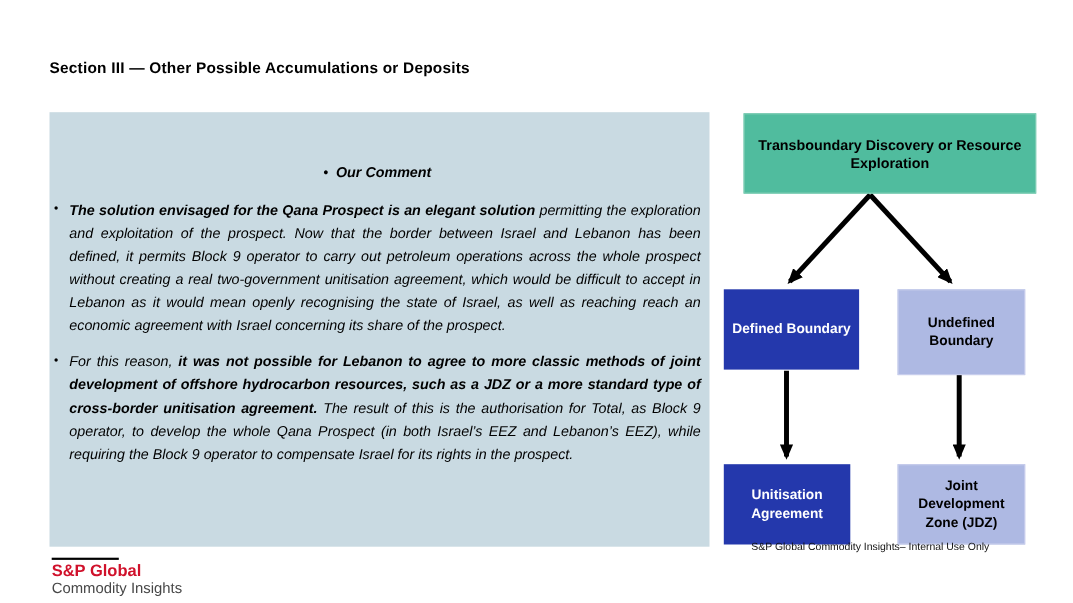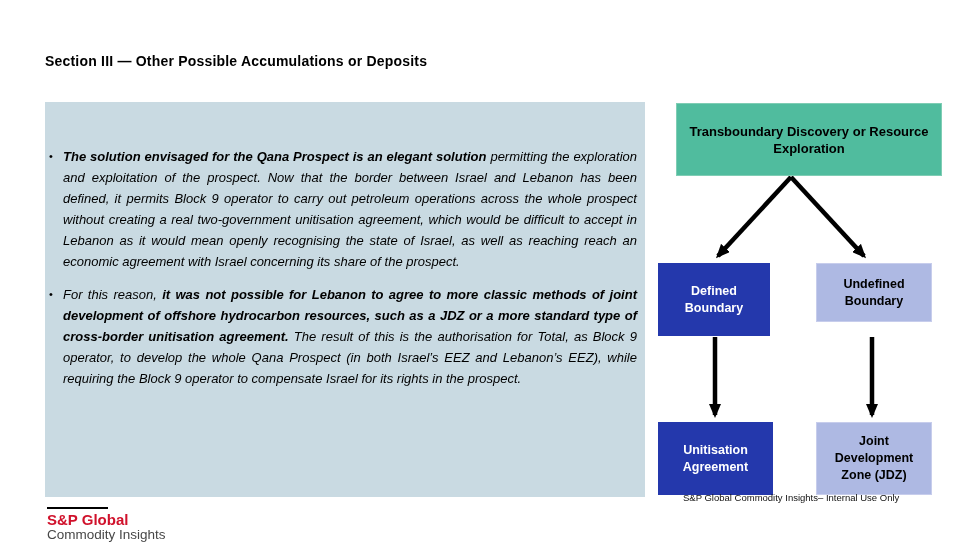--- a/index.html
+++ b/index.html
@@ -75,22 +75,22 @@
     background: var(--node-primary-bg, #2438AC);
     color: #ffffff;
     font-size: 12.5px;
   }
   .node-secondary {
     background: var(--node-secondary-bg, #AEB9E3);
     border: 1px solid #c7cdec;
     color: #000;
     font-size: 12.5px;
   }
-  .pos-defined     { left: 658px; top: 263px; width: 112px; height: 73px; }
-  .pos-undefined   { left: 816px; top: 263px; width: 116px; height: 59px; text-align: center; }
+  .pos-defined     { left: 658px; top: 263px; width: 123px; height: 73px; }
+  .pos-undefined   { left: 816px; top: 263px; width: 116px; height: 78px; text-align: center; }
   .pos-unitisation { left: 658px; top: 422px; width: 115px; height: 73px; }
   .pos-jdz         { left: 816px; top: 422px; width: 116px; height: 73px; }
 
   .flow-arrows {
     position: absolute;
     left: 650px; top: 95px;
     width: 290px; height: 340px;
     pointer-events: none;
   }
 
@@ -116,20 +116,21 @@
     color: #111;
     white-space: nowrap;
   }
 </style>
 </head>
 <body>
 
 <h1 class="slide-title">Section III — Other Possible Accumulations or Deposits</h1>
 
 <div class="panel">
+  <div class="panel-heading"><span class="hb">•</span><span>Our Comment</span></div>
 
   <div class="bullet-row">
     <span class="bullet-marker">•</span>
     <div class="bullet-body"><b>The solution envisaged for the Qana Prospect is an elegant solution</b><span> permitting the exploration and exploitation of the prospect. Now that the border between Israel and Lebanon has been defined, it permits Block 9 operator to carry out petroleum operations across the whole prospect without creating a real two-government unitisation agreement, which would be difficult to accept in Lebanon as it would mean openly recognising the state of Israel, as well as reaching reach an economic agreement with Israel concerning its share of the prospect.</span></div>
   </div>
 
   <div class="bullet-row">
     <span class="bullet-marker">•</span>
     <div class="bullet-body"><span>For this reason, </span><b>it was not possible for Lebanon to agree to more classic methods of joint development of offshore hydrocarbon resources, such as a JDZ or a more standard type of cross-border unitisation agreement.</b><span> The result of this is the authorisation for Total, as Block 9 operator, to develop the whole Qana Prospect (in both Israel’s EEZ and Lebanon’s EEZ), while requiring the Block 9 operator to compensate Israel for its rights in the prospect.</span></div>
   </div>

